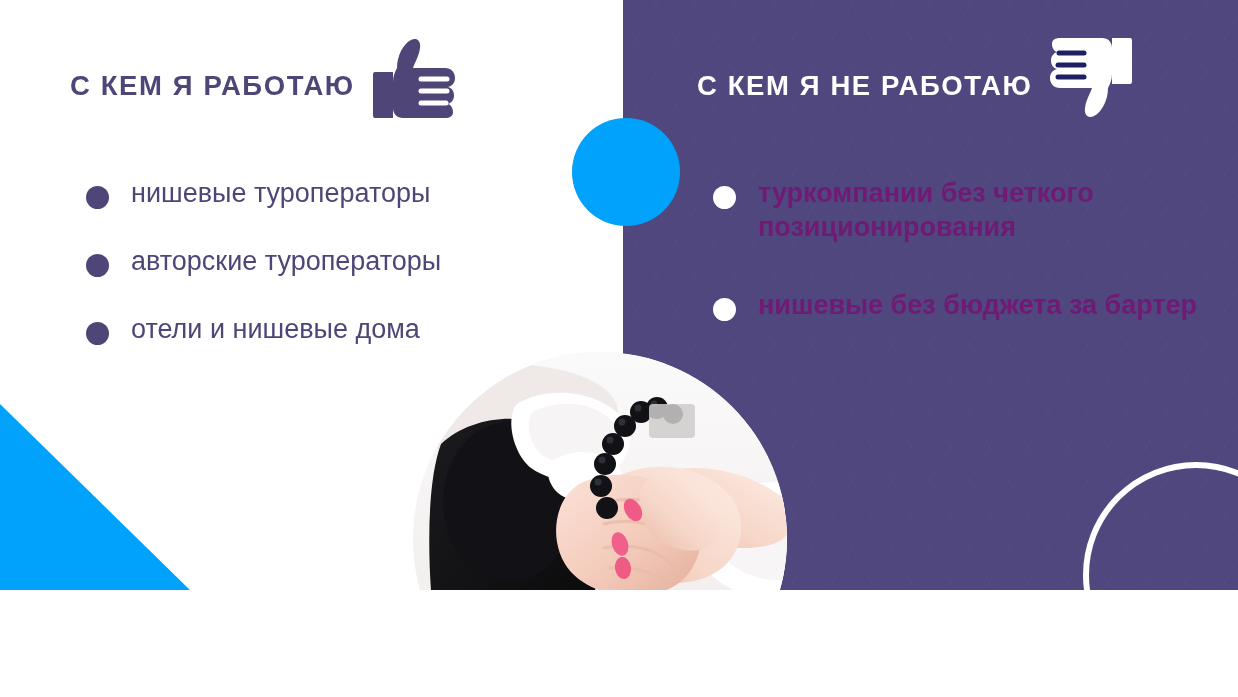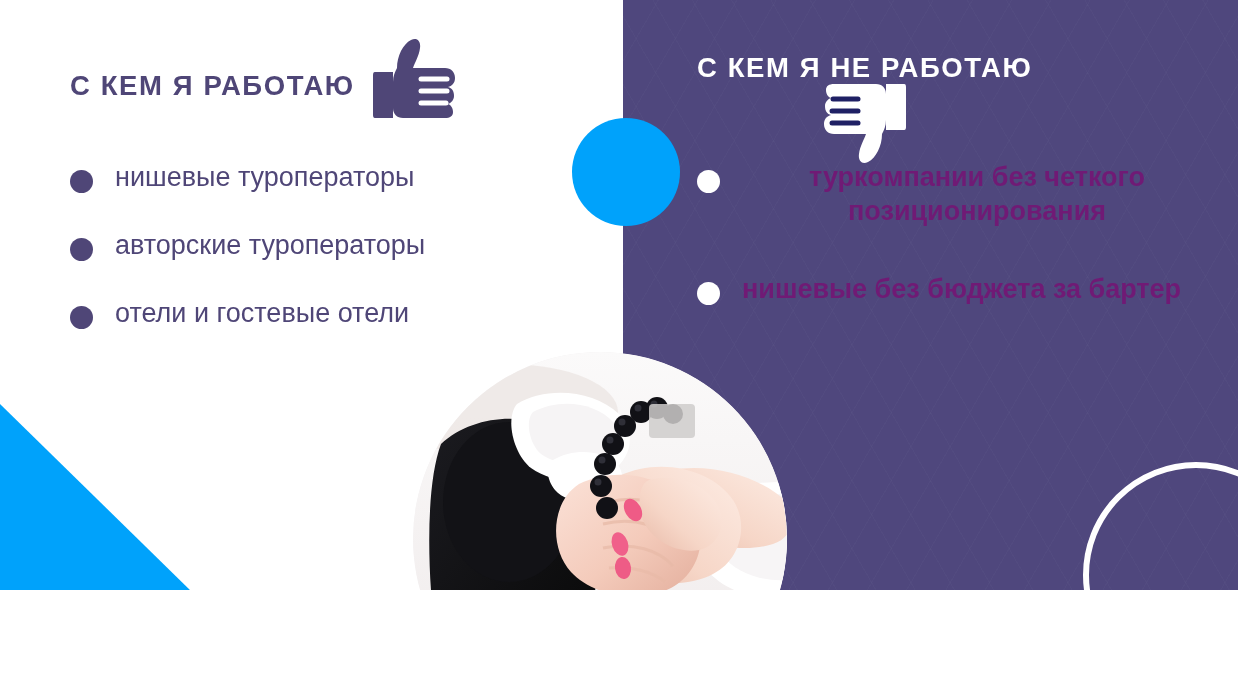--- a/index.html
+++ b/index.html
@@ -73,41 +73,40 @@
   .photo-circle svg { display: block; }
 
   
   .head {
     position: absolute;
     display: flex;
     align-items: center;
     gap: 18px;
   }
   .head-left  { left: 70px;  top: 54px; }
-  .head-right { left: 697px; top: 54px; flex-direction: column; }
+  .head-right { left: 697px; top: 54px; }
 
   .head-title {
     font-size: 27.5px;
     font-weight: bold;
     letter-spacing: 1.6px;
     line-height: 1;
     white-space: nowrap;
   }
   .head-left  .head-title { color: #4F4677; }
   .head-right .head-title { color: #ffffff; }
 
   .thumb-icon { width: 82px; height: 80px; display:block; margin-top:-16px; }
 
   
   .bullets {
     position: absolute;
     list-style: none;
-    margin: 0;
+    margin: 16px;
     padding: 0;
-    text-align: center;
   }
   .bullets-left  { left: 70px;  top: 160px; width: 520px; }
   .bullets-right { left: 697px; top: 160px; width: 515px; }
 
   .bullet-item {
     display: flex;
     align-items: flex-start;
   }
   .bullets-left  .bullet-item { margin-bottom: 34px; }
   .bullets-right .bullet-item { margin-bottom: 44px; }
@@ -296,21 +295,21 @@
     <li class="bullet-item">
       <span class="dot"></span>
       <span class="bullet-text">нишевые туроператоры</span>
     </li>
     <li class="bullet-item">
       <span class="dot"></span>
       <span class="bullet-text">авторские туроператоры</span>
     </li>
     <li class="bullet-item">
       <span class="dot"></span>
-      <span class="bullet-text">отели и гостевые отели</span>
+      <span class="bullet-text">отели и нишевые дома</span>
     </li>
   </ul>
 
   <ul class="bullets bullets-right">
     <li class="bullet-item">
       <span class="dot"></span>
       <span class="bullet-text">туркомпании без четкого позиционирования</span>
     </li>
     <li class="bullet-item">
       <span class="dot"></span>

